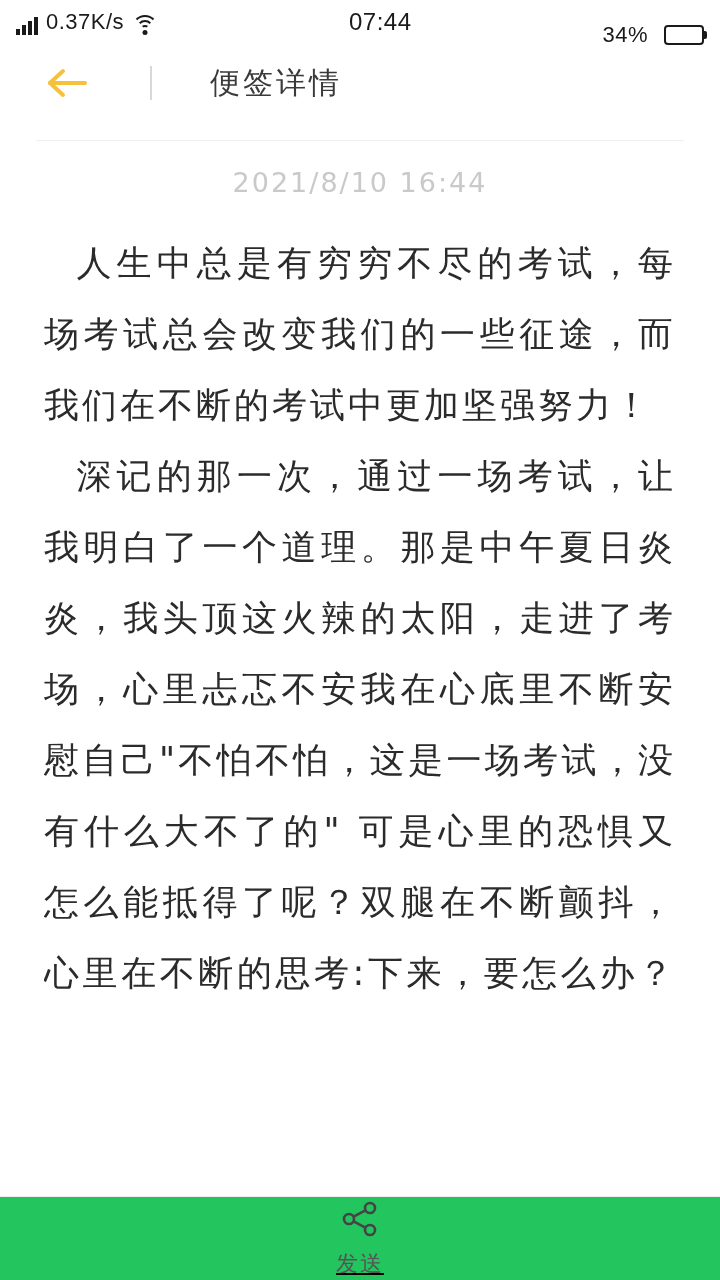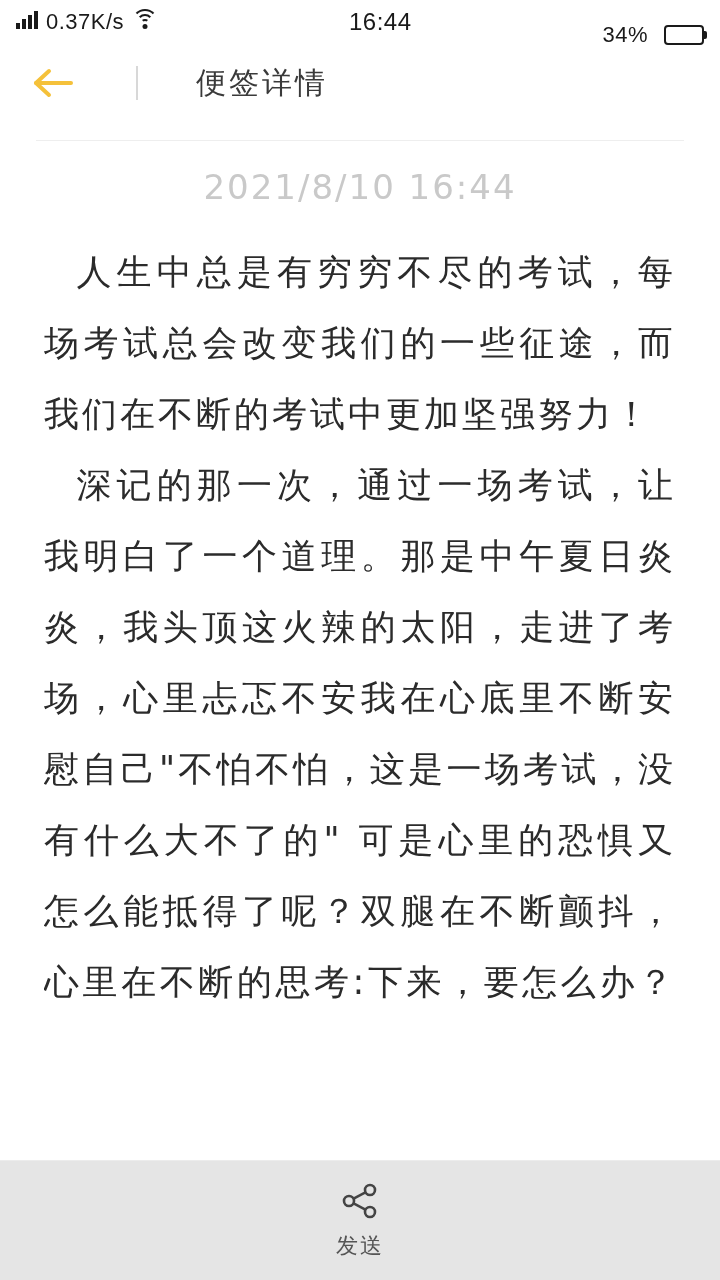--- a/index.html
+++ b/index.html
@@ -14,21 +14,21 @@
   
   .statusbar {
     height: 44px;
     display: flex;
     align-items: center;
     padding: 0 16px;
     font-size: 22px;
     color: #1a1a1a;
     letter-spacing: 0.5px;
   }
-  .sb-left { display: flex; align-items: flex-start; gap: 8px; flex: 0 0 auto; }
+  .sb-left { display: flex; align-items: flex-end; gap: 8px; flex: 0 0 auto; }
   .sb-center { flex: 1 1 auto; text-align: center; font-size: 24px; }
   .sb-right { display: flex; align-items: center; gap: 16px; flex: 0 0 auto; margin-top: 26px; }
 
   .signal-bars { display: flex; align-items: flex-end; gap: 2px; height: 20px; }
   .signal-bars i { display: block; width: 4px; background: #1a1a1a; }
   .signal-bars i:nth-child(1) { height: 6px; }
   .signal-bars i:nth-child(2) { height: 10px; }
   .signal-bars i:nth-child(3) { height: 14px; }
   .signal-bars i:nth-child(4) { height: 18px; }
 
@@ -71,21 +71,21 @@
     background: #1a1a1a;
     border-radius: 0 2px 2px 0;
   }
   .battery-fill { height: 100%; background: #1a1a1a; border-radius: 1px; }
 
   
   .titlebar {
     height: 78px;
     display: flex;
     align-items: center;
-    padding: 0 30px;
+    padding: 0 44px;
     gap: 36px;
   }
   .back-arrow {
     width: 46px;
     height: 46px;
     display: flex;
     align-items: center;
     justify-content: center;
     flex: 0 0 auto;
   }
@@ -109,21 +109,21 @@
   }
 
   
   .note {
     padding: 26px 44px 0 44px;
     height: 1280px;
   }
   .note-date {
     text-align: center;
     color: #c9c9c9;
-    font-size: 34px;
+    font-size: 27px;
     letter-spacing: 2px;
     font-family: "DejaVu Sans", sans-serif;
     margin-bottom: 30px;
   }
   .note-title {
     text-align: center;
     font-size: 34px;
     color: #2b2b2b;
     letter-spacing: 5px;
     margin-bottom: 26px;
@@ -138,24 +138,25 @@
     font-family: "DejaVu Sans", sans-serif;
     white-space: pre-wrap;
     max-height: 790px;
     overflow: hidden;
   }
 
   
   .bottombar {
     position: absolute;
     left: 0; right: 0; bottom: 0;
-    height: 120px;
+    height: 84px;
     border-top: 1px solid #ececec;
-    background: #e5e5e5;
-    display: flex;
+    background: #22c55e;
+    display: flex;
+    text-decoration: underline;
   }
   .bottom-action {
     flex: 1 1 50%;
     display: flex;
     flex-direction: column;
     align-items: center;
     justify-content: center;
     gap: 10px;
   }
   .bottom-action .label {
@@ -178,21 +179,21 @@
         <i></i>
     </span>
     <span class="netspeed">0.37K/s</span>
     <span class="wifi">
       <span class="a"></span>
         <span class="b"></span>
         <span class="c"></span>
         <span class="dot"></span>
     </span>
   </div>
-  <div class="sb-center">16:44</div>
+  <div class="sb-center">07:44</div>
   <div class="sb-right">
     <span class="netspeed">34%</span>
     <span class="battery-icon">
       <span class="battery-fill" id="battery-fill" style="width: 34%;"></span>
     </span>
   </div>
 </div>
 
 <div class="titlebar">
   <div class="back-arrow">

